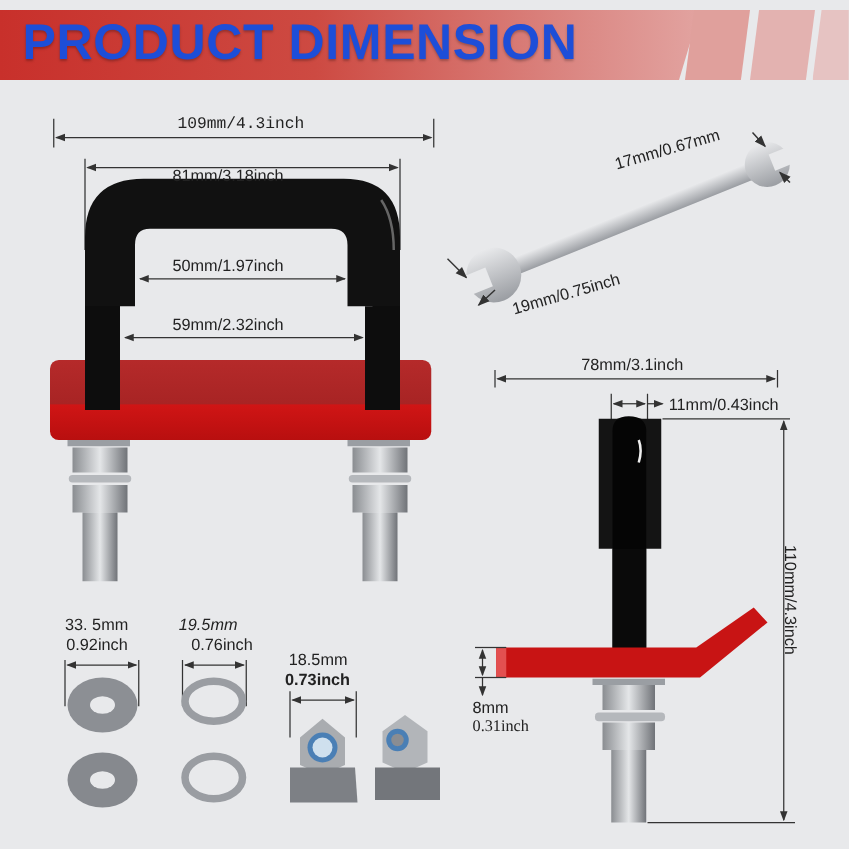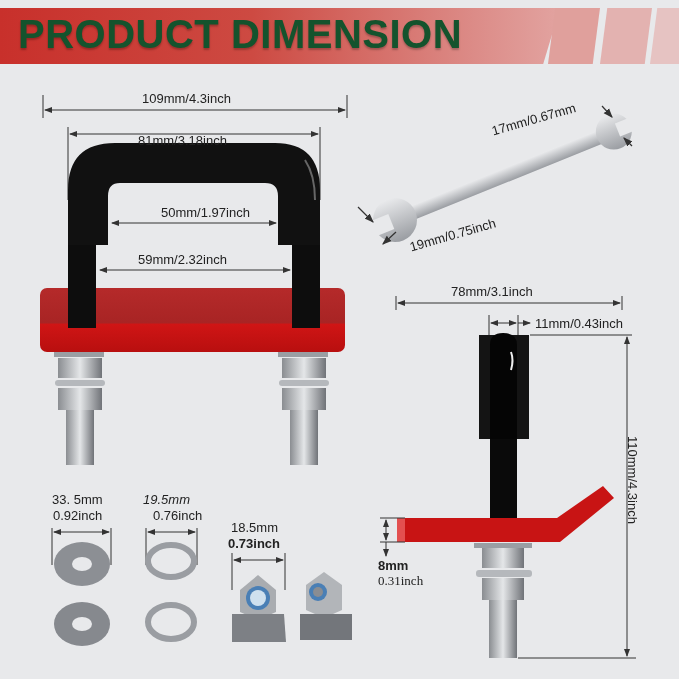--- a/index.html
+++ b/index.html
@@ -1,21 +1,21 @@
 <!DOCTYPE html>
 <html><head>
 <meta charset="utf-8">
 <style>
   html,body{margin:0;padding:0;}
   body{width:679px;height:679px;background:#e8e9eb;position:relative;overflow:hidden;font-family:"Liberation Sans",sans-serif;color:#222;}
   .banner{position:absolute;left:0;top:8px;width:560px;height:56px;
     background:linear-gradient(90deg,#c8302b 0%,#cd4a42 45%,#dc8c88 85%,#e2a3a0 100%);
     clip-path:polygon(0 0,100% 0,97% 100%,0 100%);}
   .stripe{position:absolute;top:8px;height:56px;width:52px;clip-path:polygon(14% 0,100% 0,86% 100%,0 100%);}
-  .title{position:absolute;left:18px;top:12px;font-size:40px;font-weight:bold;color:#14532d;letter-spacing:0.5px;
+  .title{position:absolute;left:18px;top:12px;font-size:40px;font-weight:bold;color:#1d4ed8;letter-spacing:0.5px;
     font-family:"Liberation Sans",sans-serif;text-shadow:0 2px 2px rgba(0,0,0,0.25);}
   .dim{position:absolute;font-size:13px;color:#222;white-space:nowrap;}
   svg{position:absolute;left:0;top:0;}
 </style>
 </head>
 <body>
 
 <div class="banner"></div>
 <div class="stripe" style="left:548px;background:#e0a09c;"></div>
 <div class="stripe" style="left:600px;background:#e3b2b0;"></div>
@@ -139,32 +139,32 @@
   <polygon points="240,590 258,575 276,590 276,612 258,620 240,612" fill="#a9acb0"></polygon>
   <circle cx="258" cy="598" r="12" fill="#4a7fb5"></circle>
   <circle cx="258" cy="598" r="8" fill="#cfe0ee"></circle>
   <polygon points="232,614 284,614 286,642 232,642" fill="#7d8085"></polygon>
   <polygon points="306,585 324,572 342,585 342,610 324,618 306,610" fill="#b2b5b9"></polygon>
   <circle cx="318" cy="592" r="9" fill="#4a7fb5"></circle>
   <circle cx="318" cy="592" r="5" fill="#8a8d92"></circle>
   <polygon points="300,614 352,614 352,640 300,640" fill="#73767b"></polygon>
 </svg>
 
-<div class="dim" style="left:142px;top:91px;">109mm/4.3inch</div>
+<div class="dim" style="left:142px;top:91px;font-family:Liberation Mono, monospace;">109mm/4.3inch</div>
 <div class="dim" style="left:138px;top:117px;margin-top:16px;">81mm/3.18inch</div>
-<div class="dim" style="left:138px;top:205px;margin-left:23px;">50mm/1.97inch</div>
+<div class="dim" style="left:138px;top:205px;">50mm/1.97inch</div>
 <div class="dim" style="left:138px;top:252px;">59mm/2.32inch</div>
 
 <div class="dim" style="left:490px;top:124px;transform:rotate(-16deg);transform-origin:left top;">17mm/0.67mm</div>
 <div class="dim" style="left:408px;top:240px;transform:rotate(-16deg);transform-origin:left top;">19mm/0.75inch</div>
 
-<div class="dim" style="left:451px;top:284px;">78mm/3.1inch</div>
+<div class="dim" style="left:465px;top:284px;">78mm/3.1inch</div>
 <div class="dim" style="left:535px;top:316px;">11mm/0.43inch</div>
 <div class="dim" style="left:640px;top:436px;transform:rotate(90deg);transform-origin:left top;">110mm/4.3inch</div>
-<div class="dim" style="left:378px;top:558px;font-weight:bold;">8mm</div>
+<div class="dim" style="left:378px;top:558px;">8mm</div>
 <div class="dim" style="left:378px;top:573px;font-family:Liberation Serif, serif;">0.31inch</div>
 
 <div class="dim" style="left:52px;top:492px;">33. 5mm</div>
 <div class="dim" style="left:53px;top:508px;">0.92inch</div>
 <div class="dim" style="left:143px;top:492px;font-style:italic;">19.5mm</div>
 <div class="dim" style="left:153px;top:508px;">0.76inch</div>
 <div class="dim" style="left:231px;top:520px;">18.5mm</div>
 <div class="dim" style="left:228px;top:536px;font-weight:bold;">0.73inch</div>
 
 </body></html>

